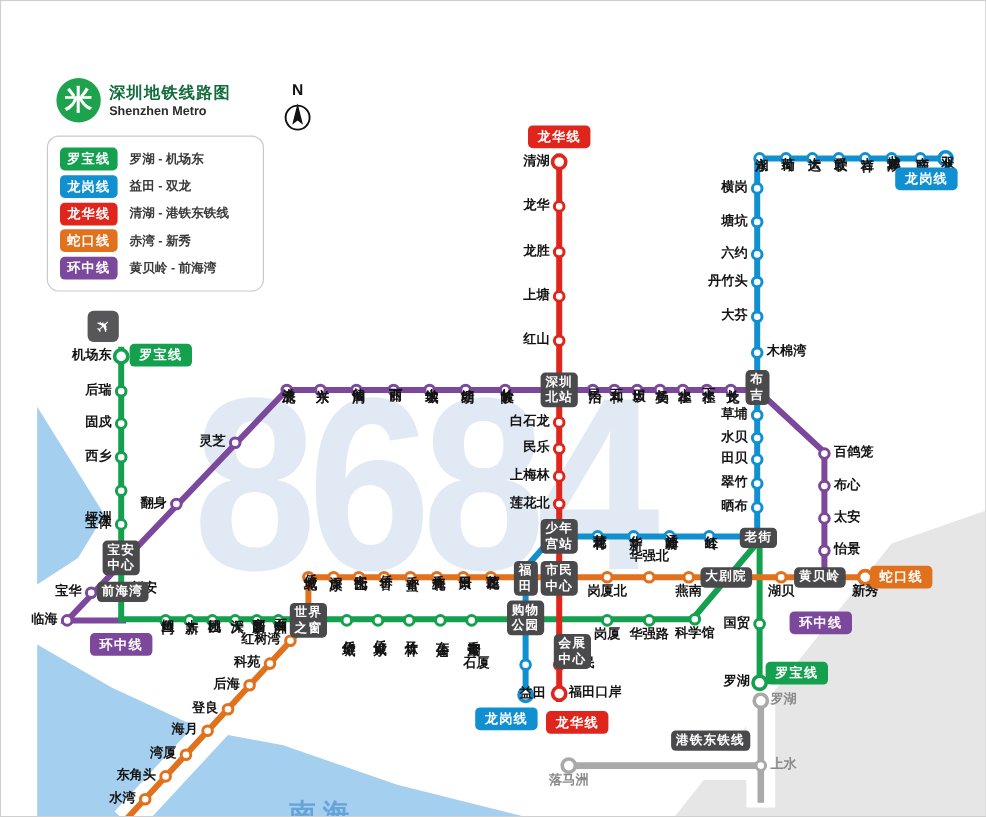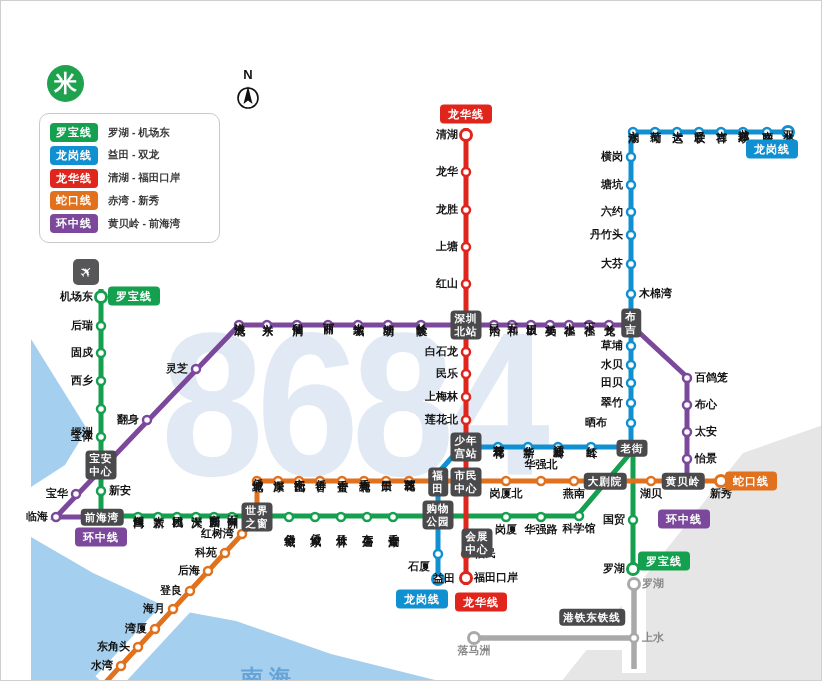--- a/index.html
+++ b/index.html
@@ -197,26 +197,26 @@
         <div class="lbl vb" style="left: 314px; top: 524px;">侨城东</div>
         <div class="lbl vb" style="left: 340px; top: 524px;">竹子林</div>
         <div class="lbl vb" style="left: 366px; top: 524px;">车公庙</div>
         <div class="lbl vb" style="left: 392px; top: 524px;">香蜜湖</div>
         <div class="lbl b" style="left: 505px; top: 523px;">岗厦</div>
         <div class="lbl b" style="left: 540px; top: 523px;">华强路</div>
         <div class="lbl b" style="left: 578px; top: 522px;">科学馆</div>
         <div class="lbl l" style="left: 624px; top: 519px;">国贸</div>
         <div class="lbl l" style="left: 624px; top: 568px;">罗湖</div>
         <div class="lbl l" style="left: 454px; top: 578px;">益田</div>
-        <div class="lbl l" style="left: 429px; top: 553px; margin-top: 13px;">石厦</div>
+        <div class="lbl l" style="left: 407px; top: 553px;">石厦</div>
         <div class="lbl v" style="left: 497px; top: 438px;">莲花村</div>
         <div class="lbl v" style="left: 527px; top: 438px;">华新</div>
         <div class="lbl v" style="left: 557px; top: 438px;">通新岭</div>
         <div class="lbl v" style="left: 590px; top: 438px;">红岭</div>
-        <div class="lbl l" style="left: 606px; top: 422px; padding-left: 32px;">晒布</div>
+        <div class="lbl l" style="left: 622px; top: 422px; padding-left: 32px;">晒布</div>
         <div class="lbl l" style="left: 622px; top: 402px;">翠竹</div>
         <div class="lbl l" style="left: 622px; top: 382px;">田贝</div>
         <div class="lbl l" style="left: 622px; top: 364px;">水贝</div>
         <div class="lbl l" style="left: 622px; top: 345px;">草埔</div>
         <div class="lbl r" style="left: 638px; top: 293px;">木棉湾</div>
         <div class="lbl l" style="left: 622px; top: 263px;">大芬</div>
         <div class="lbl l" style="left: 622px; top: 234px;">丹竹头</div>
         <div class="lbl l" style="left: 622px; top: 211px;">六约</div>
         <div class="lbl l" style="left: 622px; top: 184px;">塘坑</div>
         <div class="lbl l" style="left: 622px; top: 156px;">横岗</div>
@@ -280,21 +280,21 @@
         <div class="lbl v" style="left: 608px; top: 316px;">长龙</div>
         <div class="lbl r" style="left: 694px; top: 377px;">百鸽笼</div>
         <div class="lbl r" style="left: 694px; top: 404px;">布心</div>
         <div class="lbl r" style="left: 694px; top: 431px;">太安</div>
         <div class="lbl r" style="left: 694px; top: 458px;">怡景</div>
         <div class="lbl r gray" style="left: 641px; top: 583px;">罗湖</div>
         <div class="lbl r gray" style="left: 641px; top: 637px;">上水</div>
         <div class="lbl b gray" style="left: 473px; top: 644px;">落马洲</div>
         <div class="box" style="left: 100px; top: 464px;">宝安
 中心</div>
-        <div class="box" style="left: 101px; top: 516px;">前海湾</div>
+        <div class="box" style="left: 101px; top: 492px;">前海湾</div>
         <div class="box" style="left: 256px; top: 516px;">世界
 之窗</div>
         <div class="box" style="left: 465px; top: 324px;">深圳
 北站</div>
         <div class="box" style="left: 465px; top: 446px;">少年
 宫站</div>
         <div class="box" style="left: 437px; top: 481px;">福
 田</div>
         <div class="box" style="left: 465px; top: 481px;">市民
 中心</div>
@@ -315,20 +315,24 @@
         <div class="badge" style="left: 100px; top: 536px; background: rgb(124, 72, 155);">环中线</div>
         <div class="badge" style="left: 683px; top: 518px; background: rgb(124, 72, 155);">环中线</div>
         <div class="badge" style="left: 663px; top: 560px; background: rgb(20, 160, 79);">罗宝线</div>
         <div class="badge" style="left: 421px; top: 598px; background: rgb(16, 144, 208);">龙岗线</div>
         <div class="badge" style="left: 480px; top: 601px; background: rgb(224, 37, 28);">龙华线</div>
         <div class="freetext" style="left: 240px; top: 662px; color: rgb(102, 163, 216); font-size: 22px;">南海</div>
       </div>
 
     <div class="logo">
       <div class="logo-circle">米</div>
+      <div>
+        <div class="logo-title">深圳地铁线路图</div>
+        <div class="logo-sub">Shenzhen Metro</div>
+      </div>
     </div>
 
     <div class="compass">
       <div class="compass-n">N</div>
       <svg width="28" height="30" viewBox="0 0 26 30">
         <circle cx="13" cy="16" r="10" fill="none" stroke="#111" stroke-width="1.6"></circle>
         <path d="M13 4 L17.5 22 L13 18.5 L8.5 22 Z" fill="#111"></path>
       </svg>
     </div>
 
@@ -336,21 +340,21 @@
         <div class="legend-row">
           <div class="legend-badge" style="background: rgb(20, 160, 79);">罗宝线</div>
           <div class="legend-range">罗湖 - 机场东</div>
         </div>
         <div class="legend-row">
           <div class="legend-badge" style="background: rgb(16, 144, 208);">龙岗线</div>
           <div class="legend-range">益田 - 双龙</div>
         </div>
         <div class="legend-row">
           <div class="legend-badge" style="background: rgb(224, 37, 28);">龙华线</div>
-          <div class="legend-range">清湖 - 福田口岸</div>
+          <div class="legend-range">清湖 - 港铁东铁线</div>
         </div>
         <div class="legend-row">
           <div class="legend-badge" style="background: rgb(226, 113, 29);">蛇口线</div>
           <div class="legend-range">赤湾 - 新秀</div>
         </div>
         <div class="legend-row">
           <div class="legend-badge" style="background: rgb(124, 72, 155);">环中线</div>
           <div class="legend-range">黄贝岭 - 前海湾</div>
         </div>
       </div>

